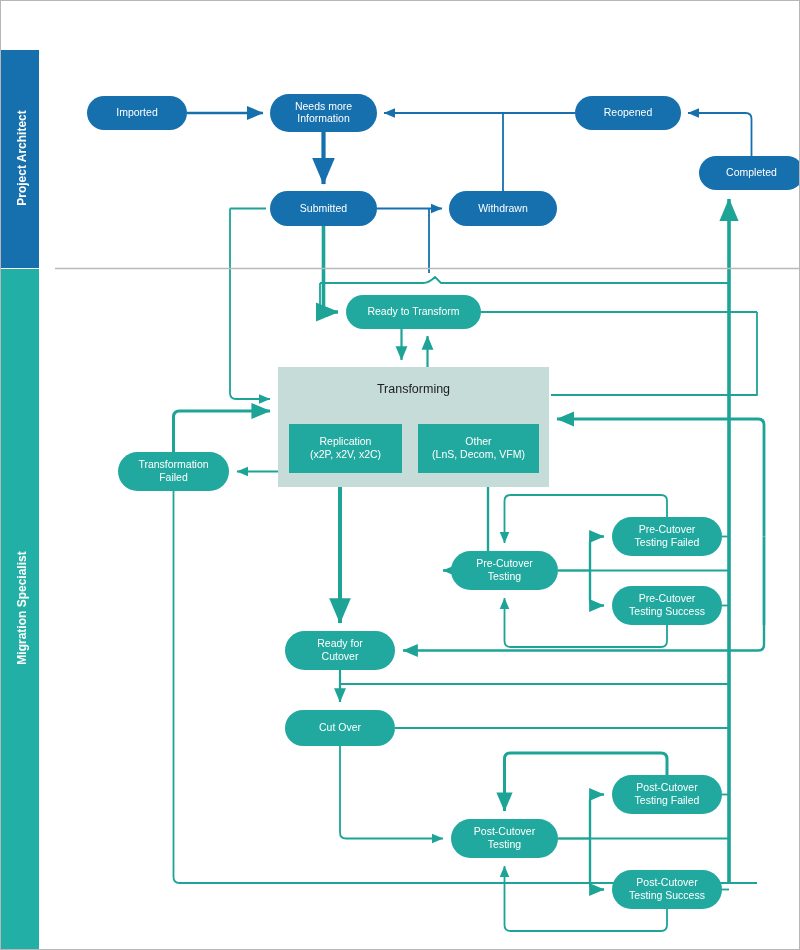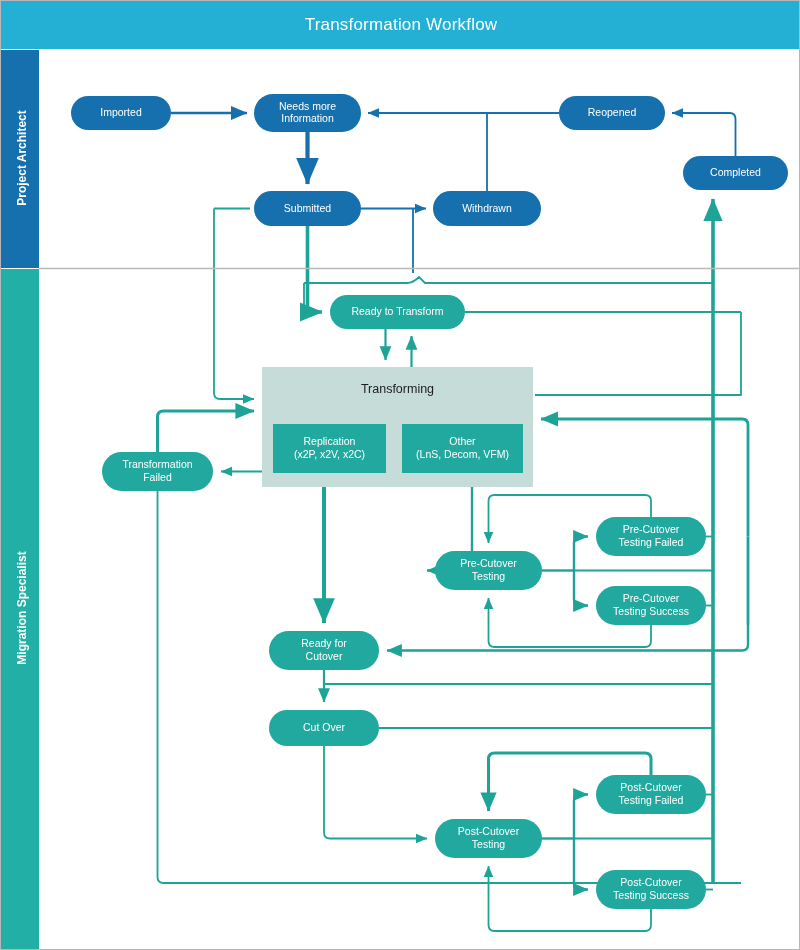--- a/index.html
+++ b/index.html
@@ -8,36 +8,33 @@
         border:1px solid #b7b7b7;box-sizing:border-box;}
   #header{position:absolute;left:0;top:0;width:800px;height:48px;background:#24b0d5;
           display:flex;align-items:center;justify-content:center;box-sizing:border-box;}
   #header-title{color:#ffffff;font-size:17px;font-weight:400;letter-spacing:.2px;}
   #lane-pa{position:absolute;left:0;top:49px;width:38px;height:218px;background:#1570ad;}
   #lane-ms{position:absolute;left:0;top:268px;width:38px;height:681px;background:#22b0a6;}
   .lane-label{position:absolute;color:#ffffff;font-size:12px;font-weight:600;
               white-space:nowrap;transform-origin:center center;}
   #lane-pa-label{left:-43px;top:150px;width:128px;text-align:center;transform:rotate(-90deg);}
   #lane-ms-label{left:-44px;top:600px;width:130px;text-align:center;transform:rotate(-90deg);}
-  #canvas{position:absolute;left:38px;top:49px;width:644px;height:900px;}
+  #canvas{position:absolute;left:38px;top:49px;width:644px;height:900px;padding-left:16px;}
   svg{display:block;}
   .nodeText{fill:#ffffff;font-family:"Liberation Sans",sans-serif;font-size:10.5px;
             text-anchor:middle;dominant-baseline:middle;pointer-events:none;}
   .nodeTextDark{fill:#1d1d1d;font-family:"Liberation Sans",sans-serif;font-size:12.5px;
             text-anchor:middle;dominant-baseline:middle;pointer-events:none;}
   .swimdiv{stroke:#b9b9b9;stroke-width:1.4;}
 </style>
 </head>
 <body>
 
 <div id="page">
 
-  <div id="header">
-    <div id="header-title">Transformation Workflow</div>
-  </div>
 
   <div id="lane-pa"></div>
   <div class="lane-label" id="lane-pa-label">Project Architect</div>
 
   <div id="lane-ms"></div>
   <div class="lane-label" id="lane-ms-label">Migration Specialist</div>
 
   <div id="canvas">
     <svg id="graph" width="761" height="900" viewBox="0 0 761 900">
       <defs>

